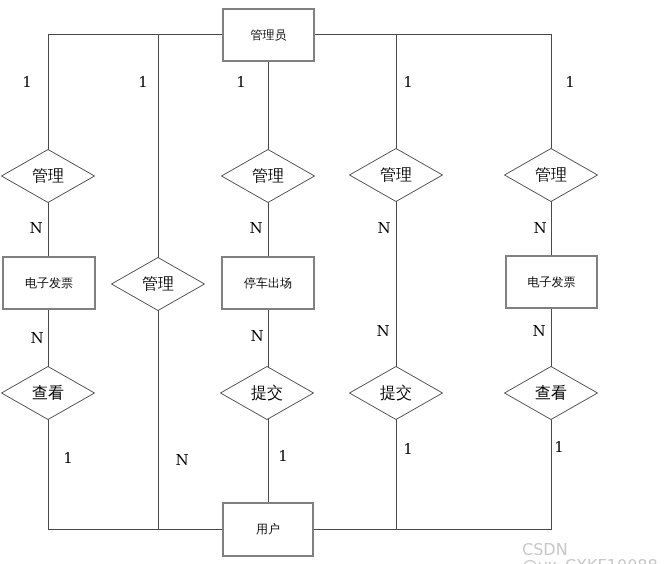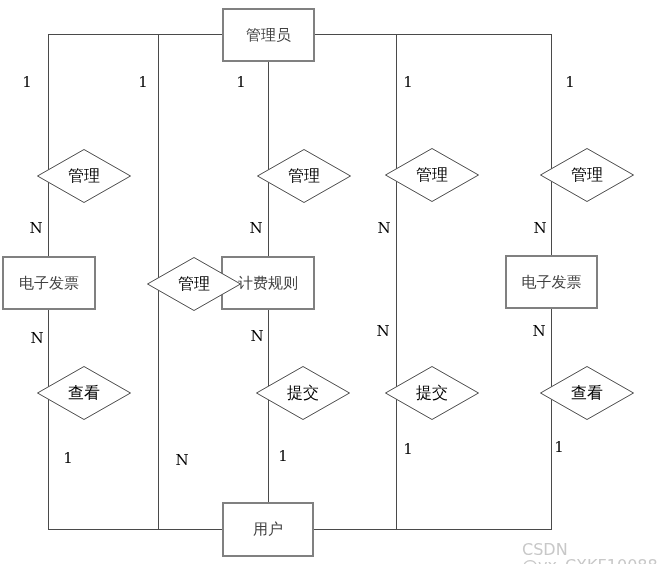--- a/index.html
+++ b/index.html
@@ -12,23 +12,23 @@
   .stage{
     position:relative;width:664px;height:564px;overflow:hidden;
     background:var(--background,#ffffff);
   }
   .line{position:absolute;background:var(--line,#4a4a4a);}
   .entity{
     position:absolute;background:#ffffff;
     border:2px solid var(--entity-border,#808080);
     box-sizing:border-box;
     display:flex;align-items:center;justify-content:center;
-    font-size:15px;color:#404040;z-index:2;font-family:Liberation Mono, monospace;
+    font-size:12px;color:#000000;z-index:2;font-family:Liberation Mono, monospace;
   }
-  .diamond{position:absolute;width:94px;height:54px;z-index:2;margin-left:36px;}
+  .diamond{position:absolute;width:94px;height:54px;z-index:2;}
   .diamond svg{display:block;position:absolute;left:0;top:0;}
   .diamond polygon{fill:#ffffff;stroke:var(--diamond-stroke,#4a4a4a);stroke-width:1;}
   .dlabel{
     position:absolute;left:0;top:0;right:0;bottom:0;
     display:flex;align-items:center;justify-content:center;
     font-size:16px;color:#000;
   }
   .card{
     position:absolute;transform:translate(-50%,-50%);
     font-size:15px;color:#000;z-index:3;line-height:1;
@@ -52,21 +52,21 @@
   <div class="line" style="left:396px;top:34px;width:1px;height:496px"></div>
   <div class="line" style="left:551px;top:34px;width:1px;height:496px"></div>
 
   <div class="entity" style="left:222px;top:8px;width:93px;height:54px">
     <span class="elabel">管理员</span>
   </div>
   <div class="entity" style="left:2px;top:256px;width:94px;height:54px">
     <span class="elabel">电子发票</span>
   </div>
   <div class="entity" style="left:221px;top:256px;width:94px;height:54px">
-    <span class="elabel">计费规则</span>
+    <span class="elabel">停车出场</span>
   </div>
   <div class="entity" style="left:505px;top:255px;width:93px;height:54px">
     <span class="elabel">电子发票</span>
   </div>
   <div class="entity" style="left:222px;top:502px;width:92px;height:55px">
     <span class="elabel">用户</span>
   </div>
 
   <div class="diamond" style="left:1px;top:149px">
     <svg width="94" height="54" viewBox="0 0 94 54">

